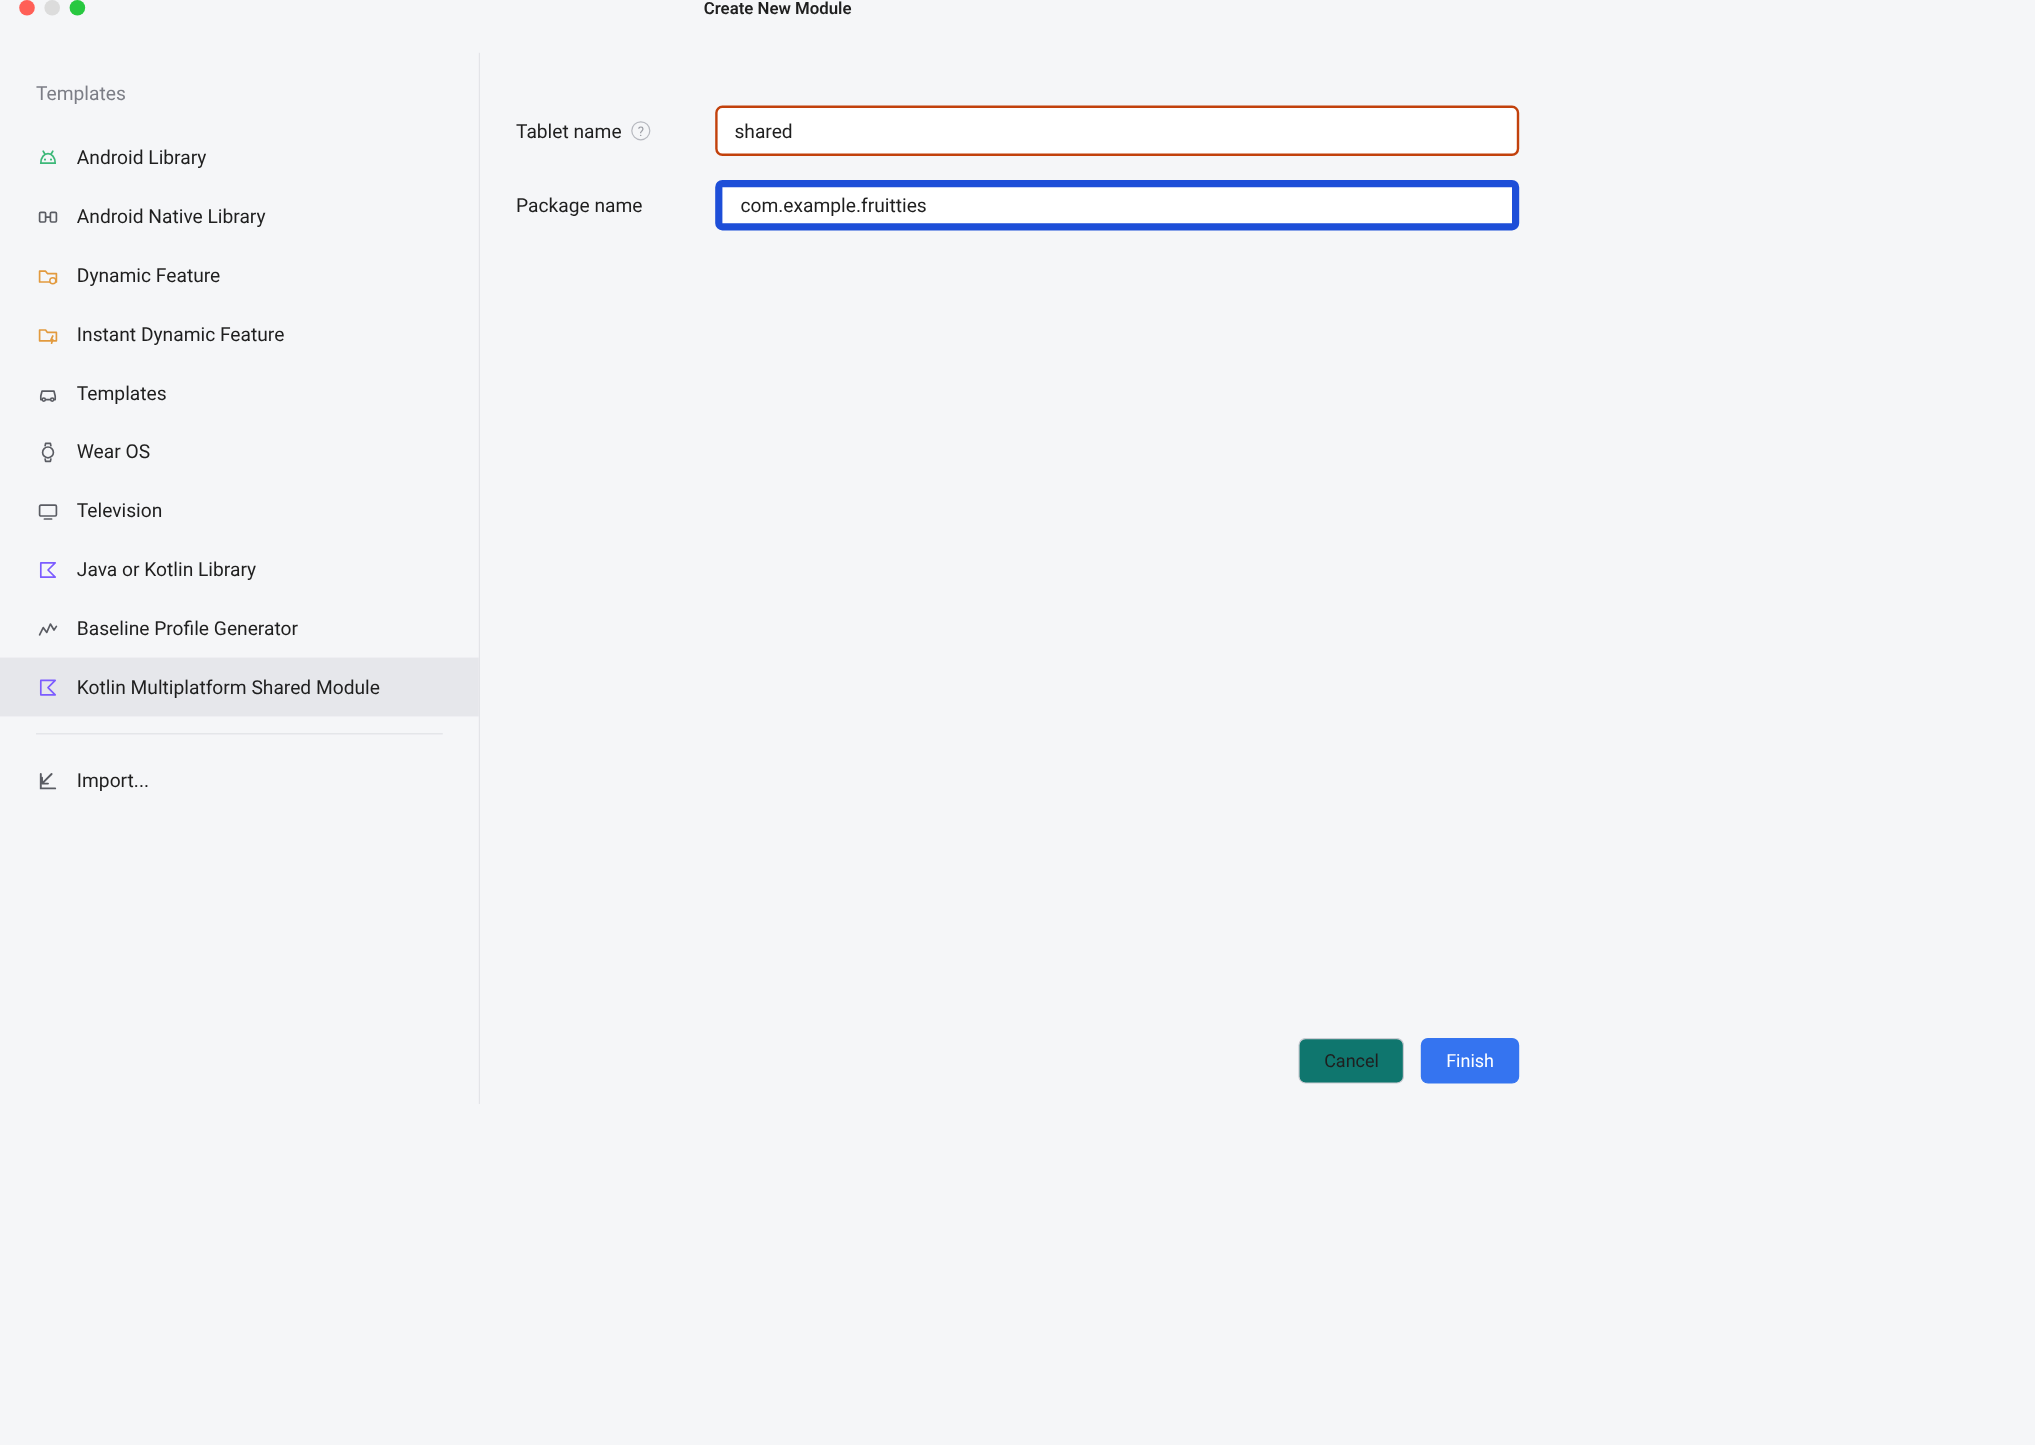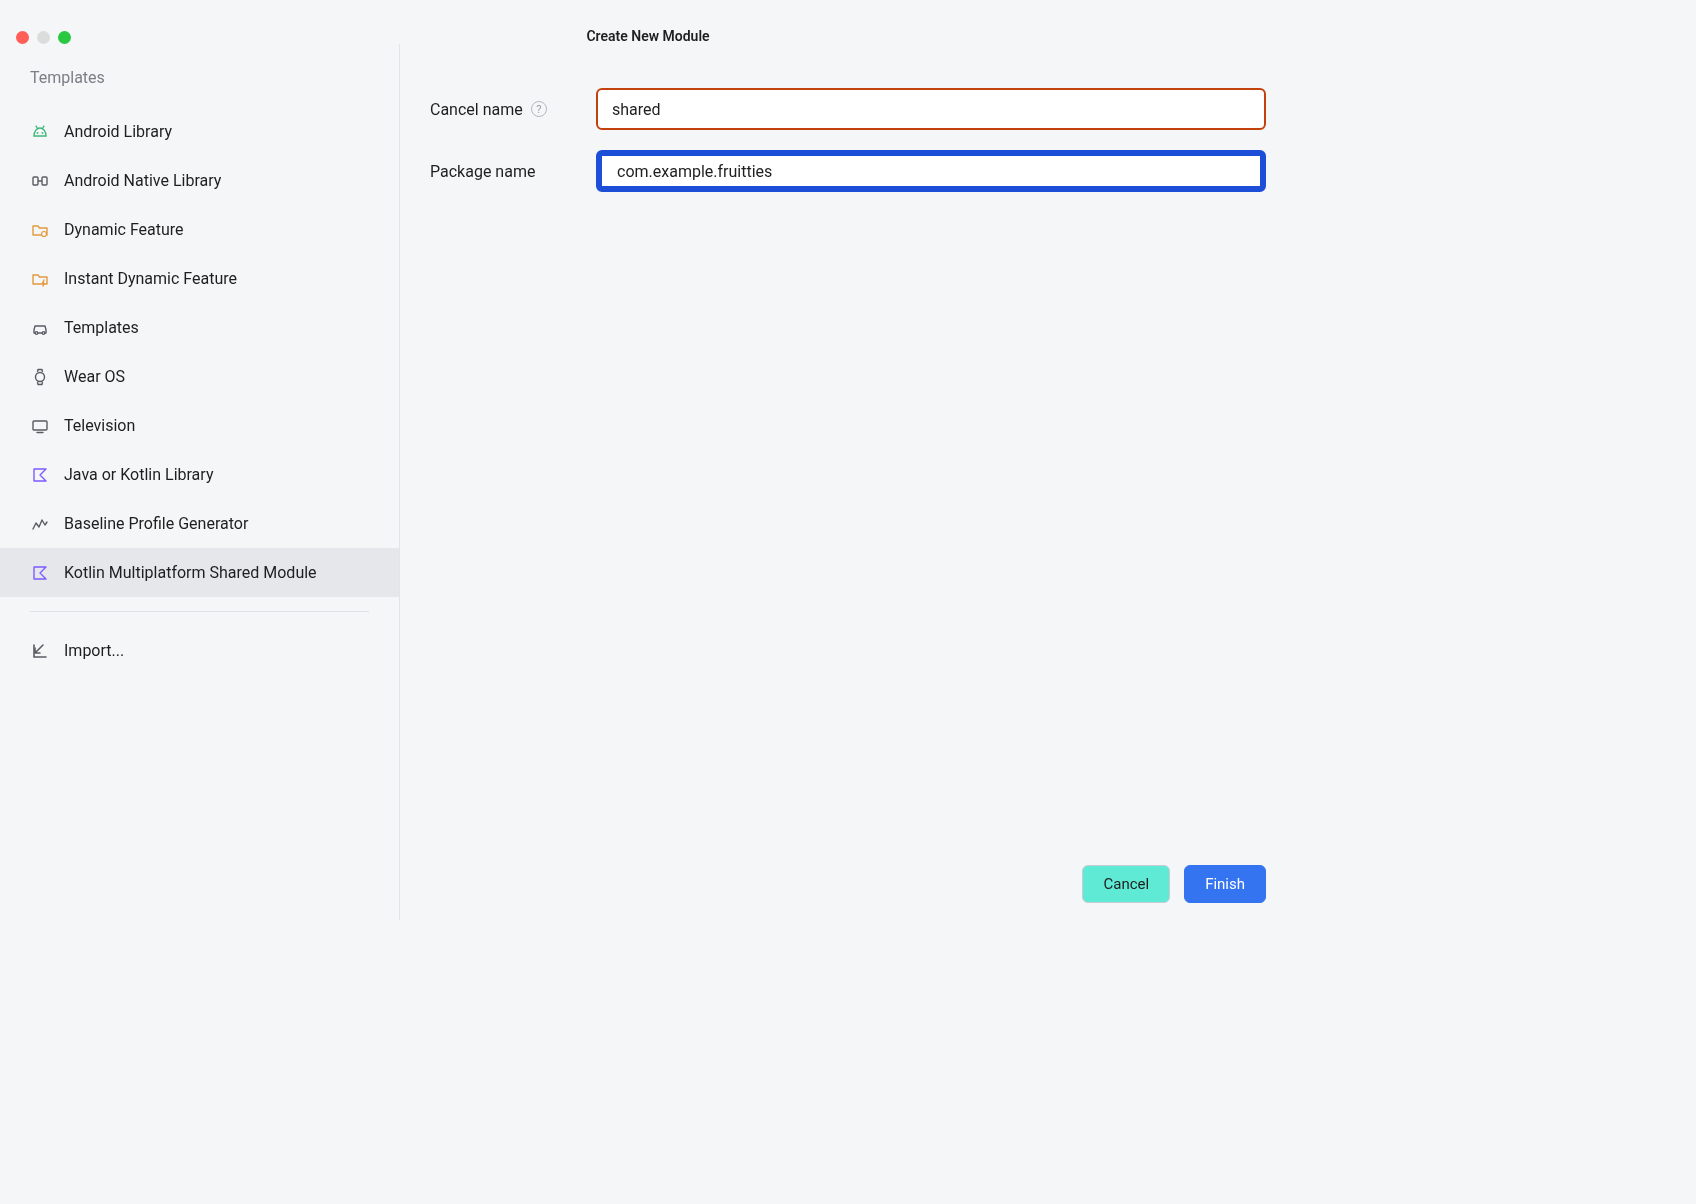--- a/index.html
+++ b/index.html
@@ -15,21 +15,21 @@
       display: flex;
       flex-direction: column;
       border-radius: 12px;
       overflow: hidden;
       position: relative;
     }
 
     .titlebar {
       height: 44px;
       display: flex;
-      align-items: flex-end;
+      align-items: flex-start;
       position: relative;
       flex: 0 0 auto;
     }
     .traffic-lights {
       display: flex;
       gap: 8px;
       margin-left: 16px;
     }
     .traffic-light {
       width: 13px;
@@ -160,21 +160,21 @@
     }
     .btn {
       height: 38px;
       padding: 0 20px;
       border-radius: 6px;
       font-size: 15px;
       cursor: pointer;
       font-family: inherit;
     }
     .btn-secondary {
-      background: #5eead4;
+      background: #0f766e;
       border: 1px solid #c9cbd2;
       color: #1f1f1f;
     }
     .btn-primary {
       background: #3574f0;
       border: 1px solid #3574f0;
       color: #ffffff;
     }
   </style>
 </head>
@@ -296,21 +296,21 @@
           </svg>
         </span>
         <span>Import...</span>
       </div>
     </div>
   </div>
 
   <div class="form-panel">
     <div class="form-row">
       <div class="form-label">
-        <span>Cancel name</span>
+        <span>Tablet name</span>
         <span class="help-icon">?</span>
       </div>
       <input class="form-input" type="text" value="shared" style="">
     </div>
     <div class="form-row">
       <div class="form-label">
         <span>Package name</span>
       </div>
       <input class="form-input focused" type="text" value="com.example.fruitties" style="">
     </div>

